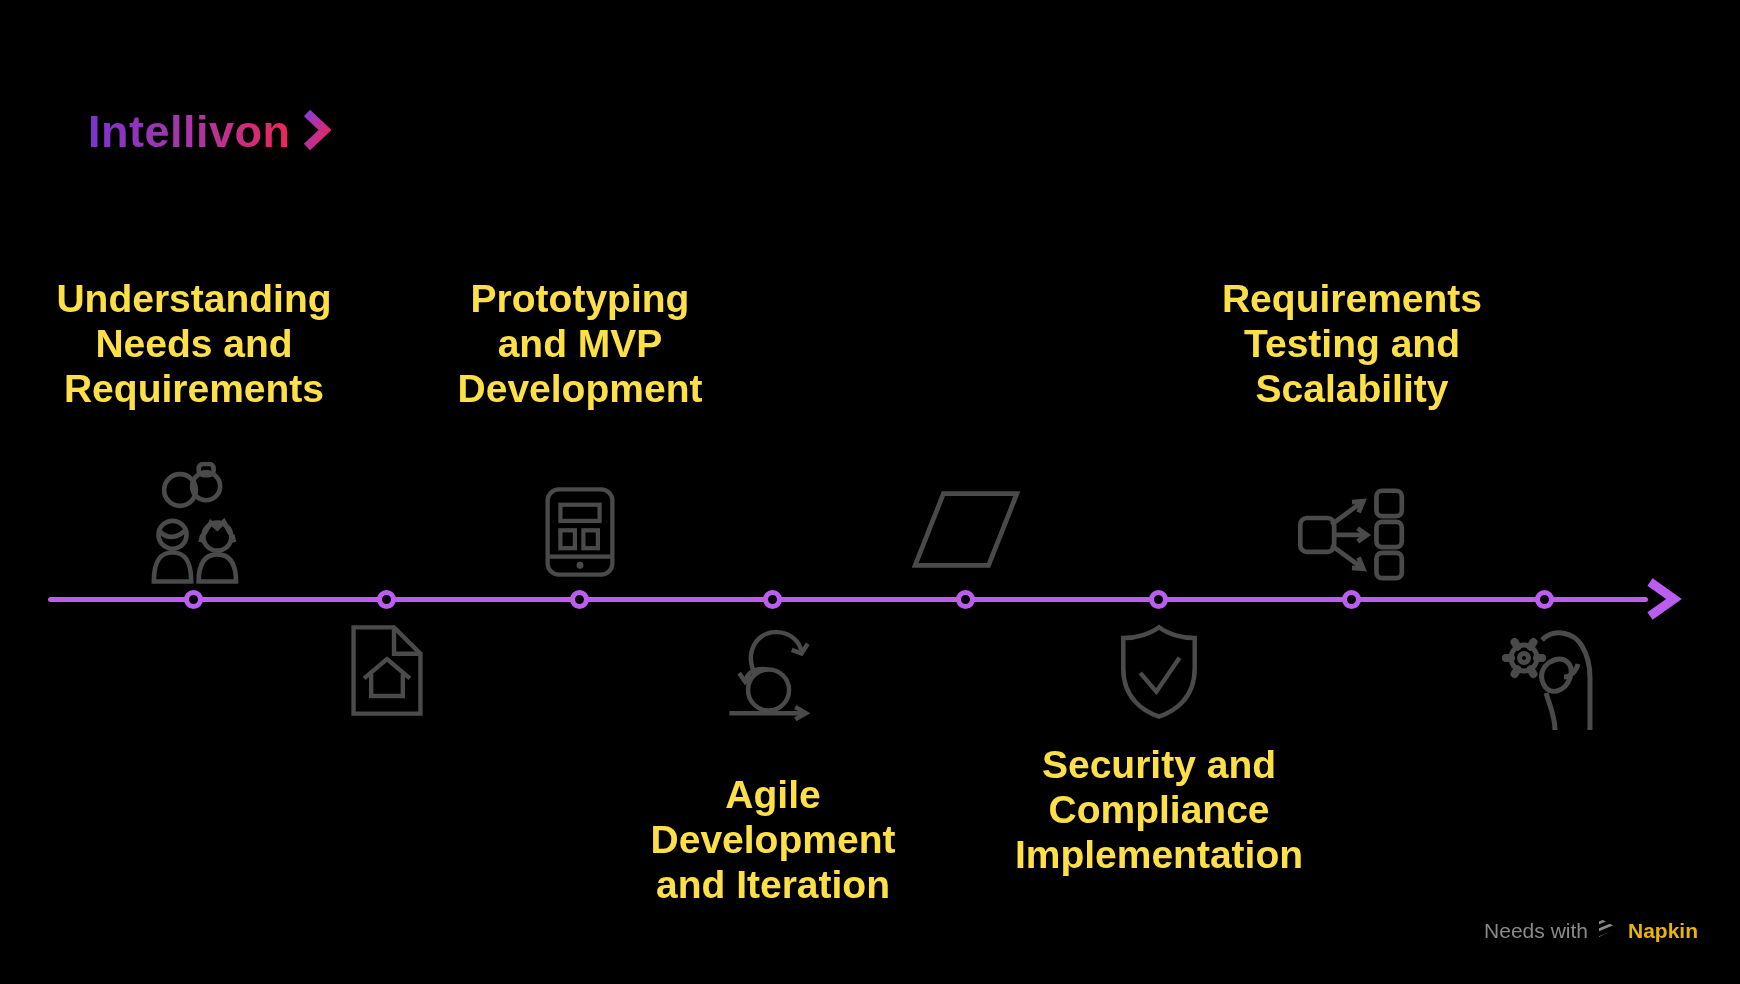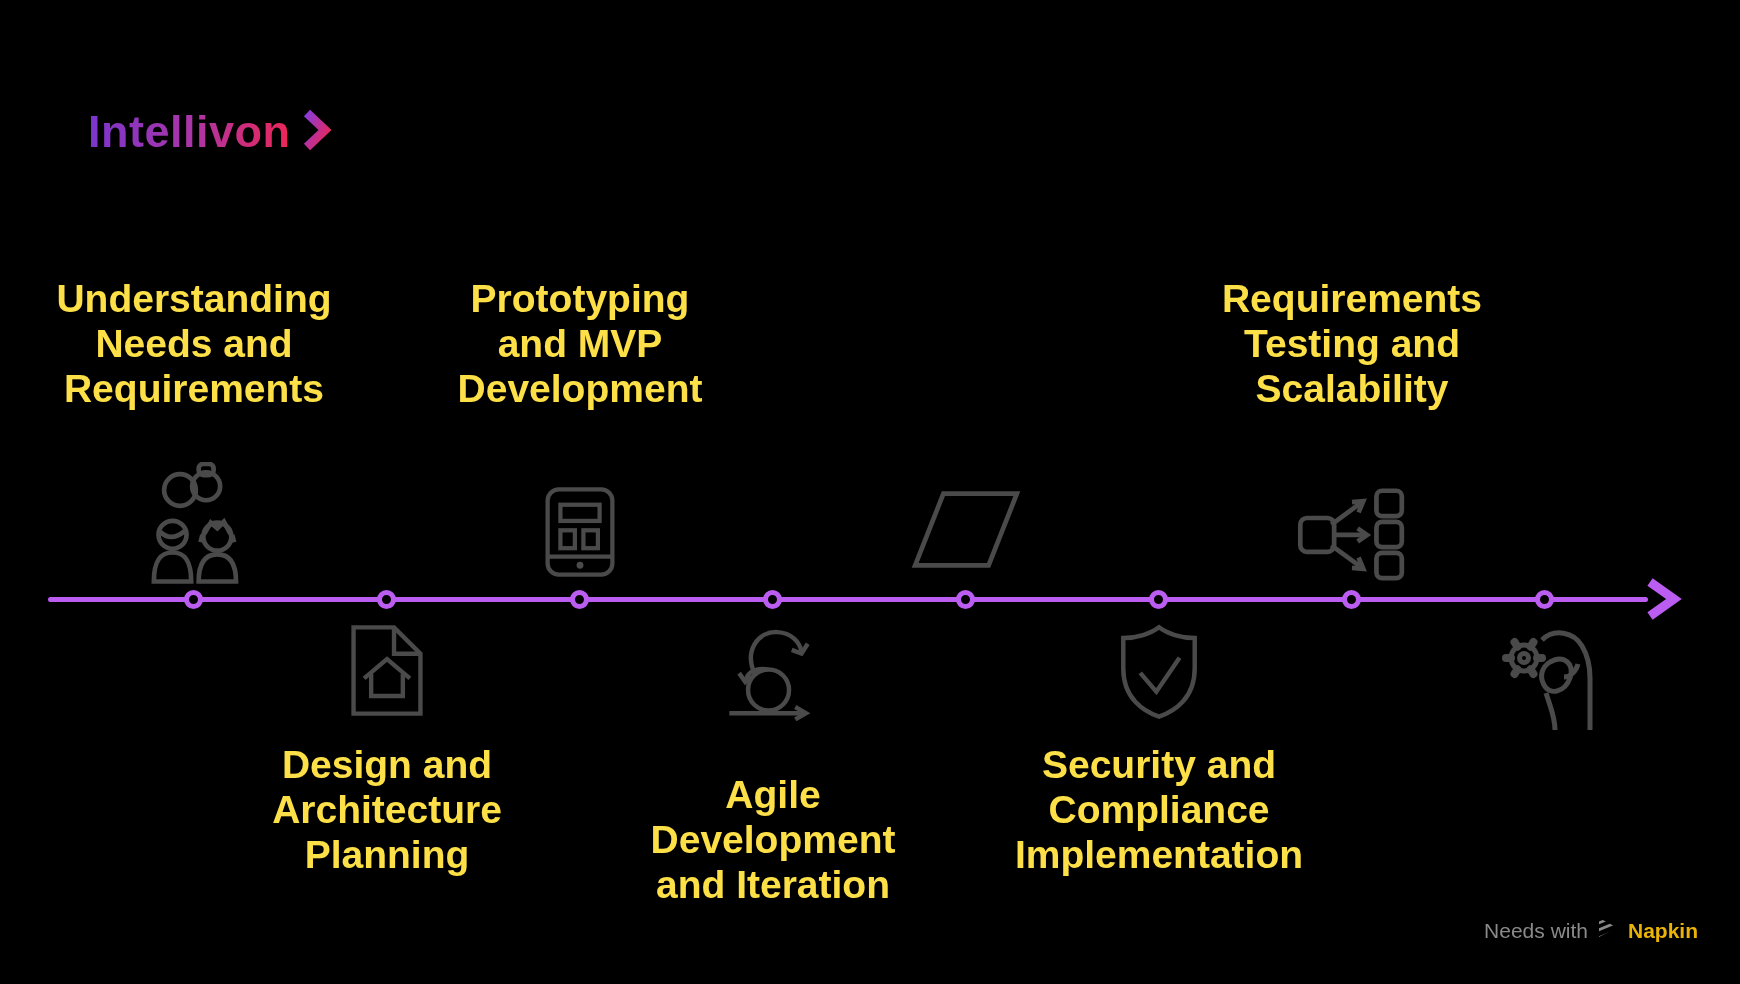--- a/index.html
+++ b/index.html
@@ -80,23 +80,20 @@
   </div>
 
   <div class="ms-icon" style="left:387px;top:622px;">
     <svg viewBox="0 0 100 110" width="88" height="97">
       <path d="M12,6 H58 L88,36 V104 H12 Z"></path>
       <path d="M58,6 V36 H88"></path>
       <path d="M24,64 L50,42 L76,64"></path>
       <path d="M32,59 V84 H68 V59"></path>
     </svg>
   </div>
-  <div class="ms-label" style="left:387px;top:742px;">Design and
-Architecture
-Planning</div>
 
   <div class="ms-label" style="left:580px;top:276px;">Prototyping
 and MVP
 Development</div>
   <div class="ms-icon" style="left:580px;top:486px;">
     <svg viewBox="0 0 90 108" width="77" height="92">
       <rect x="7" y="4" width="76" height="100" rx="13"></rect>
       <rect x="22" y="22" width="46" height="19"></rect>
       <rect x="22" y="52" width="17" height="21"></rect>
       <rect x="49" y="52" width="17" height="21"></rect>

